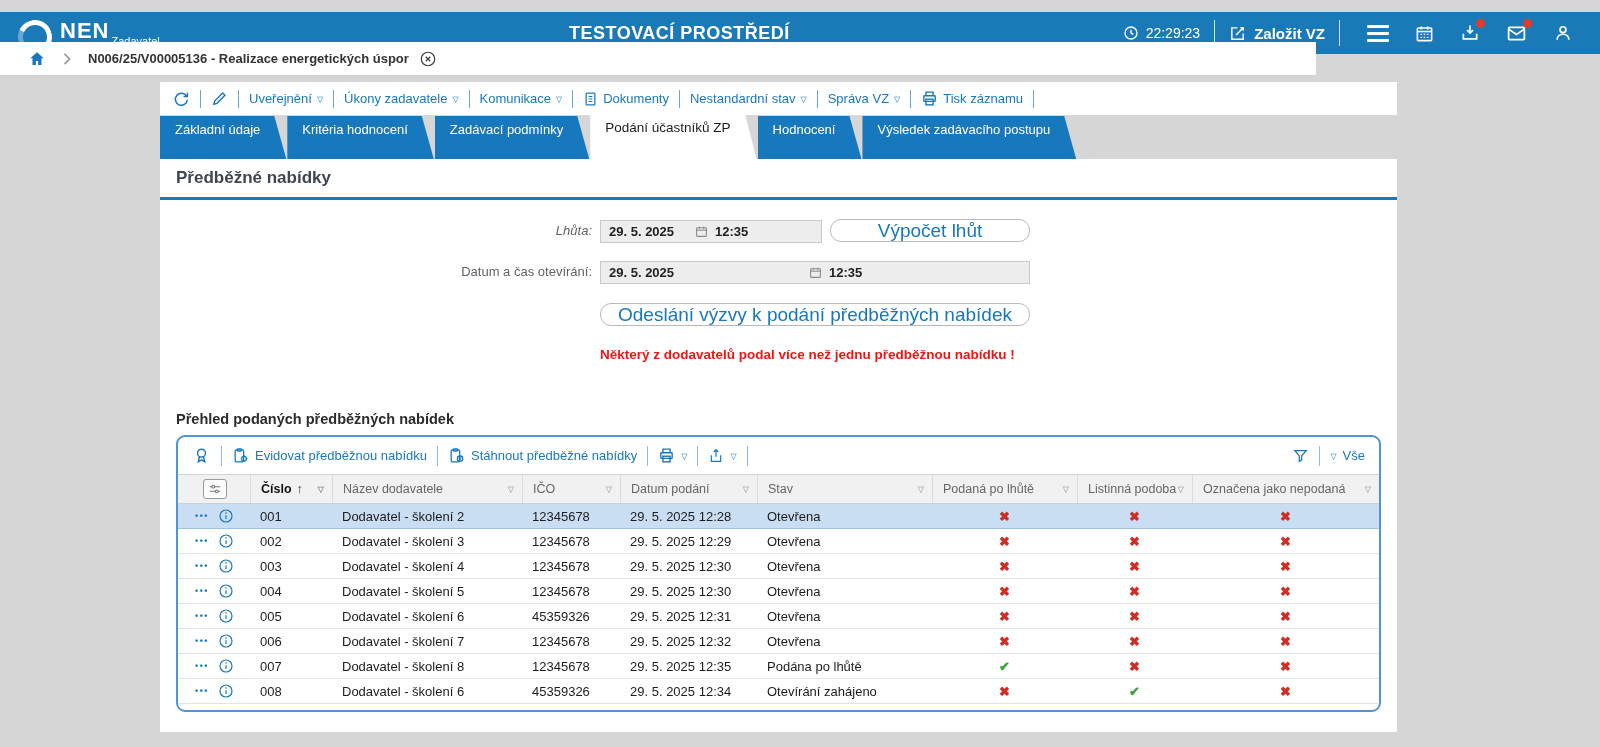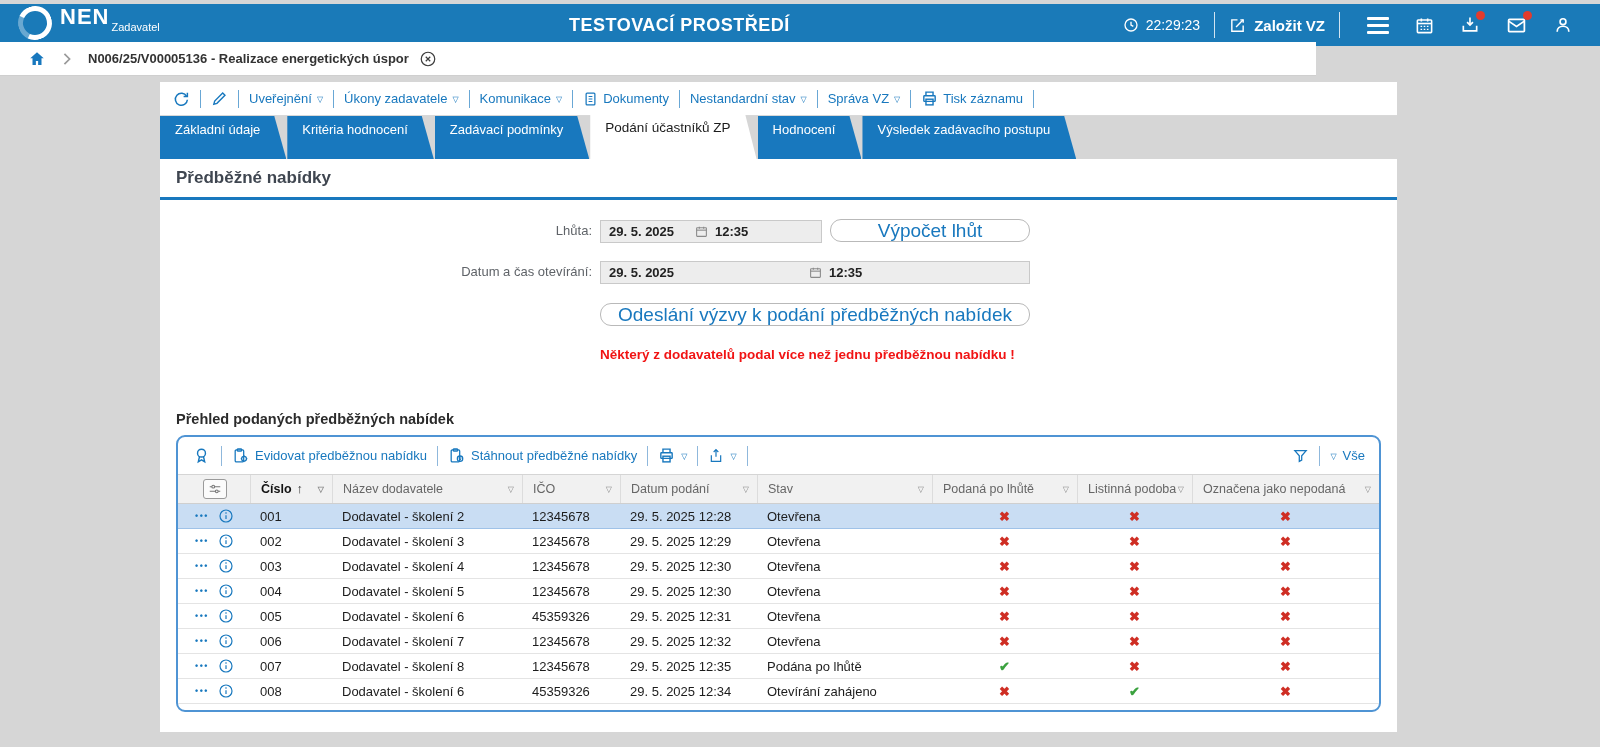--- a/index.html
+++ b/index.html
@@ -1,20 +1,20 @@
 <!DOCTYPE html>
 <html><head>
 <meta charset="utf-8">
 <style>
   html,body{margin:0;padding:0;background:#d6d6d6;font-family:"Liberation Sans",sans-serif;}
   .page{position:relative;width:1600px;height:747px;background:#d6d6d6;overflow:hidden;}
   svg{display:block;}
 
   
-  .topbar{position:absolute;left:0;top:4px;width:1600px;height:42px;background:#1a7ab8;color:#fff;display:flex;align-items:flex-start;}
+  .topbar{position:absolute;left:0;top:12px;width:1600px;height:42px;background:#1a7ab8;color:#fff;display:flex;align-items:flex-end;}
   .logo-wrap{display:flex;align-items:flex-start;margin-left:18px;}
   .logo-ring{width:24px;height:24px;border:5px solid #fff;border-radius:50%;margin-top:2px;transform:rotate(-20deg);border-left-color:rgba(255,255,255,.35);}
   .brand{font-size:22px;font-weight:bold;letter-spacing:1px;margin-left:8px;line-height:26px;}
   .brand-sub{font-size:11px;margin-top:17px;margin-left:2px;}
   .env-title{position:absolute;left:537px;top:0;height:42px;line-height:42px;font-size:18px;font-weight:bold;letter-spacing:.5px;margin-left:32px;}
   .top-right{position:absolute;right:14px;top:0;height:42px;display:flex;align-items:center;}
   .tsep{width:1px;height:26px;background:rgba(255,255,255,.8);margin:0 14px;}
   .clockgrp{display:flex;align-items:center;gap:7px;font-size:14px;}
   .createvz{display:flex;align-items:center;gap:8px;font-size:15px;font-weight:bold;cursor:pointer;}
   .ticon{position:relative;margin:0 13px;cursor:pointer;}
@@ -234,21 +234,21 @@
     <div class="tab">Zadávací podmínky</div>
     <div class="tab active">Podání účastníků ZP</div>
     <div class="tab">Hodnocení</div>
     <div class="tab">Výsledek zadávacího postupu</div>
   </div>
 
   <div class="content">
     <div class="section-title">Předběžné nabídky</div>
     <div class="title-rule"></div>
 
-    <div class="flabel" style="top:64px;">Lhůta:</div>
+    <div class="flabel" style="top:64px;font-style:italic;">Lhůta:</div>
     <div class="ffield" style="left:440px;top:61px;width:222px;">
       <span style="flex:0 0 86px;">29. 5. 2025</span>
       <span style="margin-right:7px;">
         <svg width="13" height="13" viewBox="0 0 24 24" fill="none" stroke="#8a8a8a" stroke-width="2">
             <rect x="3" y="5" width="18" height="16" rx="1"></rect>
             <path d="M3 9.5h18"></path>
             <path d="M8 3v4M16 3v4"></path>
           </svg>
       </span>
       <span>12:35</span>

